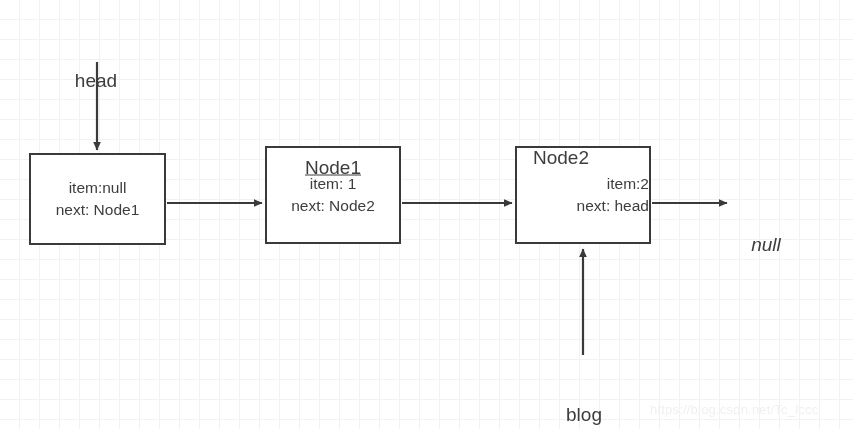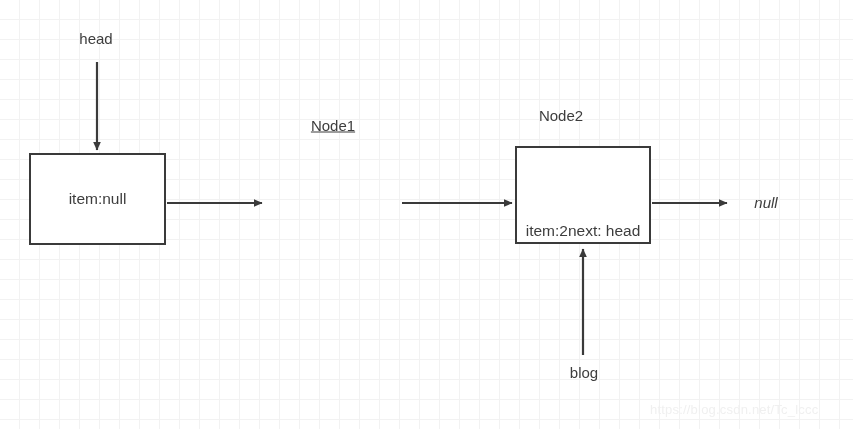--- a/index.html
+++ b/index.html
@@ -32,38 +32,39 @@
     top: 0;
     width: 853px;
     height: 429px;
   }
   .node-box {
     position: absolute;
     box-sizing: border-box;
     border: 2.2px solid #3a3a3a;
     background: #ffffff;
     display: flex;
-    flex-direction: row;
+    flex-direction: column;
     align-items: center;
     justify-content: center;
     color: #3d3d3d;
     font-size: 15.5px;
     line-height: 1.42;
     white-space: nowrap;
   }
   .node-line {
     display: block;
   }
   .free-label {
     position: absolute;
     color: #3d3d3d;
-    font-size: 15px;
+    font-size: 19px;
     line-height: 1;
     white-space: nowrap;
     transform: translate(-50%, -50%);
+    margin-top: 42px;
   }
   #watermark {
     position: absolute;
     left: 650px;
     top: 403px;
     color: #f0f0f0;
     font-size: 13px;
     line-height: 1;
     white-space: nowrap;
     letter-spacing: 0.2px;
@@ -88,22 +89,27 @@
 
     <line x1="402" y1="203" x2="512" y2="203" stroke="#3a3a3a" stroke-width="2.2" marker-end="url(#arrowhead)"></line>
 
     <line x1="652" y1="203" x2="727" y2="203" stroke="#3a3a3a" stroke-width="2.2" marker-end="url(#arrowhead)"></line>
 
     <line x1="583" y1="355" x2="583" y2="249" stroke="#3a3a3a" stroke-width="2.2" marker-end="url(#arrowhead)"></line>
   </svg>
 
   <div class="node-box" style="left:29px; top:153px; width:137px; height:92px;">
     <span class="node-line">item:null</span>
+    <span class="node-line">next: Node1</span>
   </div>
 
+  <div class="node-box" style="left:265px; top:146px; width:136px; height:98px;">
+    <span class="node-line">item: 1</span>
+    <span class="node-line">next: Node2</span>
+  </div>
 
   <div class="node-box" style="left:515px; top:146px; width:136px; height:98px;align-items:flex-end;">
     <span class="node-line">item:2</span>
     <span class="node-line">next: head</span>
   </div>
 
   <div class="free-label" style="left:96px; top:38px;">head</div>
 
   <div class="free-label" style="left:333px; top:125px;text-decoration:underline;">Node1</div>
 

